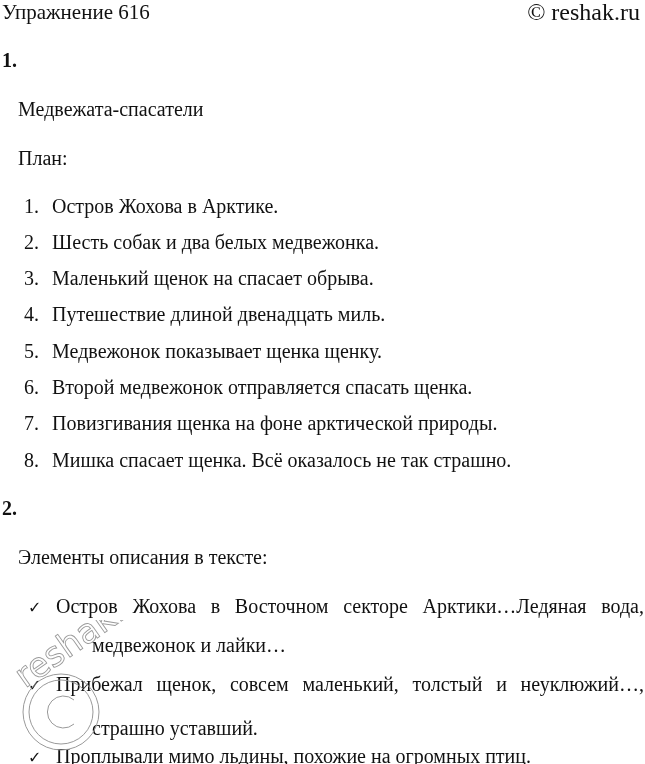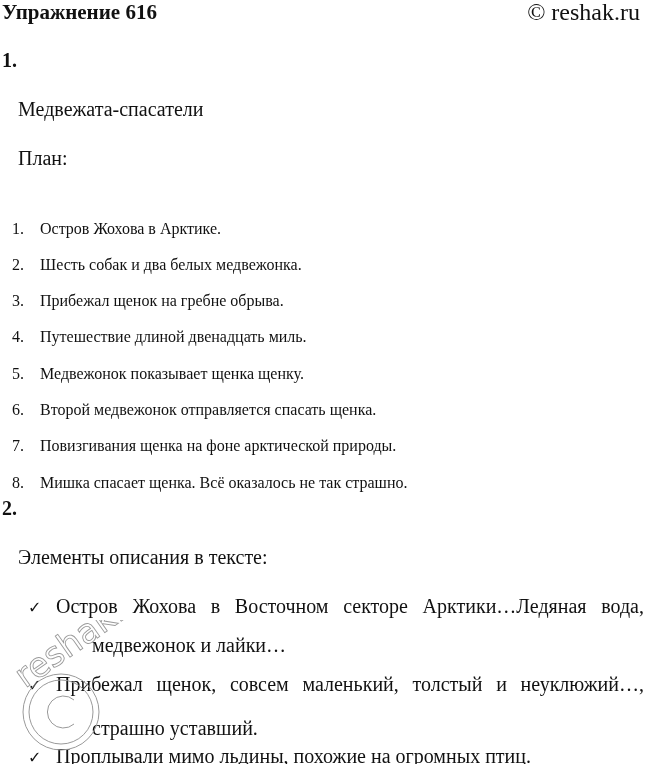--- a/index.html
+++ b/index.html
@@ -1,25 +1,25 @@
 <!DOCTYPE html>
 <html><head>
 <meta charset="utf-8">
 <style>
   html, body { margin:0; padding:0; background:#ffffff; }
   body {
     width:645px; height:764px; overflow:hidden; position:relative;
     font-family:"Liberation Serif", serif; color:#111;
   }
   .abs { position:absolute; white-space:nowrap; }
-  .title { left:2px; top:0px; font-size:21px; font-weight:bold; line-height:24px; }
+  .title { left:2px; top:0px; font-size:21px; font-weight:normal; line-height:24px; }
   .copyright { right:5px; top:0px; font-size:24px; line-height:24px;margin-left:24px; }
   .section-num { left:2px; font-size:20px; font-weight:bold; line-height:24px; }
   .para { left:2px; font-size:20px; line-height:24px;margin-left:16px; }
-  .plan-item { left:12px; font-size:16px; line-height:24px;margin-top:23px; }
+  .plan-item { left:24px; font-size:20px; line-height:24px; }
   .plan-item .num { display:inline-block; width:28px; }
   .check-item { left:28px; font-size:20px; line-height:24px; }
   .check-item .mark { display:inline-block; width:28px; font-family:"DejaVu Sans", sans-serif; font-size:16px; }
   .justify { width:588px; text-align:justify; text-align-last:justify; display:inline-block; }
   .cont { left:56px; font-size:20px; line-height:24px;margin-left:36px; }
   .watermark {
     position:absolute; left:6px; top:620px; width:150px; height:150px;
     pointer-events:none;
   }
 </style>
@@ -29,21 +29,21 @@
 <div class="abs title">Упражнение 616</div>
 <div class="abs copyright">© reshak.ru</div>
 
 <div class="abs section-num" style="top:48px">1.</div>
 <div class="abs para" style="top:97px">Медвежата-спасатели</div>
 <div class="abs para" style="top:146px">План:</div>
 
 <div>
   <div class="abs plan-item" style="top:194px"><span class="num">1.</span><span>Остров Жохова в Арктике.</span></div>
   <div class="abs plan-item" style="top:230px"><span class="num">2.</span><span>Шесть собак и два белых медвежонка.</span></div>
-  <div class="abs plan-item" style="top:266px"><span class="num">3.</span><span>Прибежал щенок на гребне обрыва.</span></div>
+  <div class="abs plan-item" style="top:266px"><span class="num">3.</span><span>Маленький щенок на спасает обрыва.</span></div>
   <div class="abs plan-item" style="top:302px"><span class="num">4.</span><span>Путешествие длиной двенадцать миль.</span></div>
   <div class="abs plan-item" style="top:339px"><span class="num">5.</span><span>Медвежонок показывает щенка щенку.</span></div>
   <div class="abs plan-item" style="top:375px"><span class="num">6.</span><span>Второй медвежонок отправляется спасать щенка.</span></div>
   <div class="abs plan-item" style="top:411px"><span class="num">7.</span><span>Повизгивания щенка на фоне арктической природы.</span></div>
   <div class="abs plan-item" style="top:448px"><span class="num">8.</span><span>Мишка спасает щенка. Всё оказалось не так страшно.</span></div>
 </div>
 
 <div class="abs section-num" style="top:496px">2.</div>
 <div class="abs para" style="top:545px">Элементы описания в тексте:</div>
 

